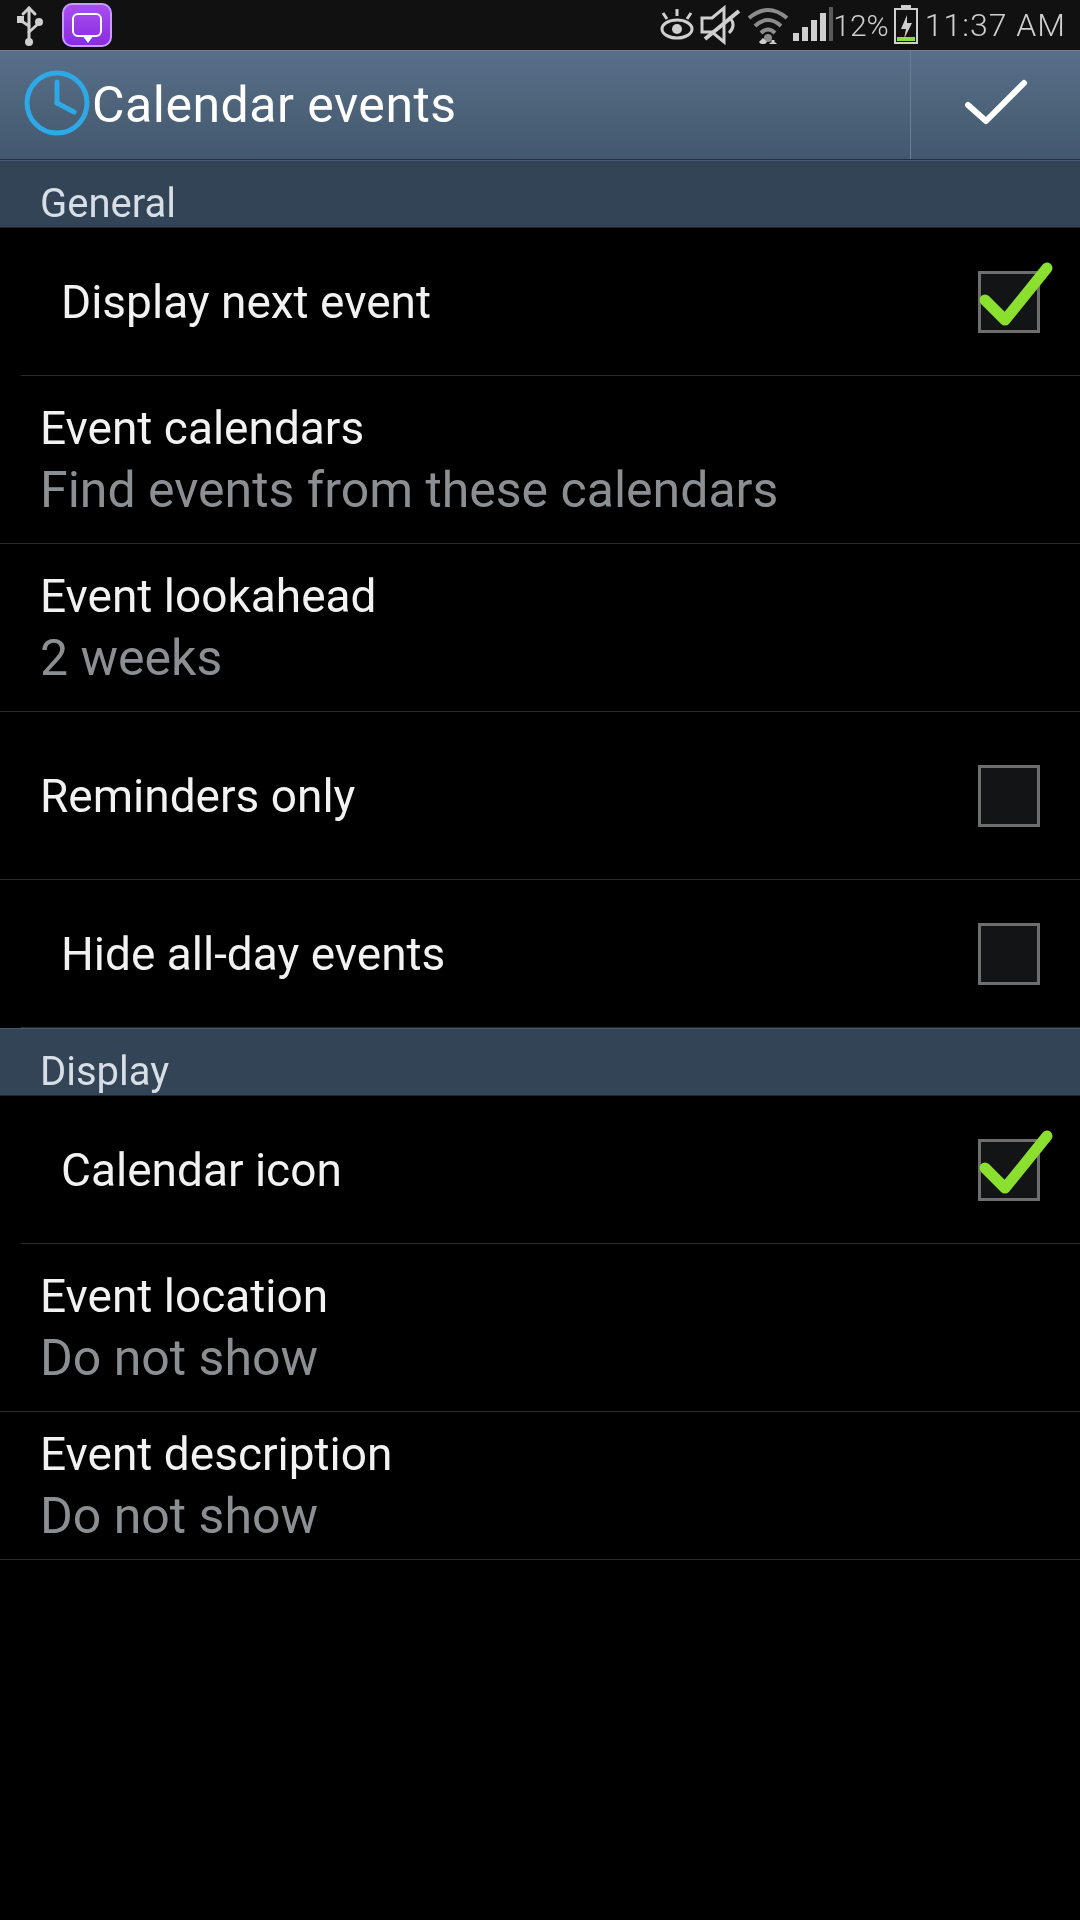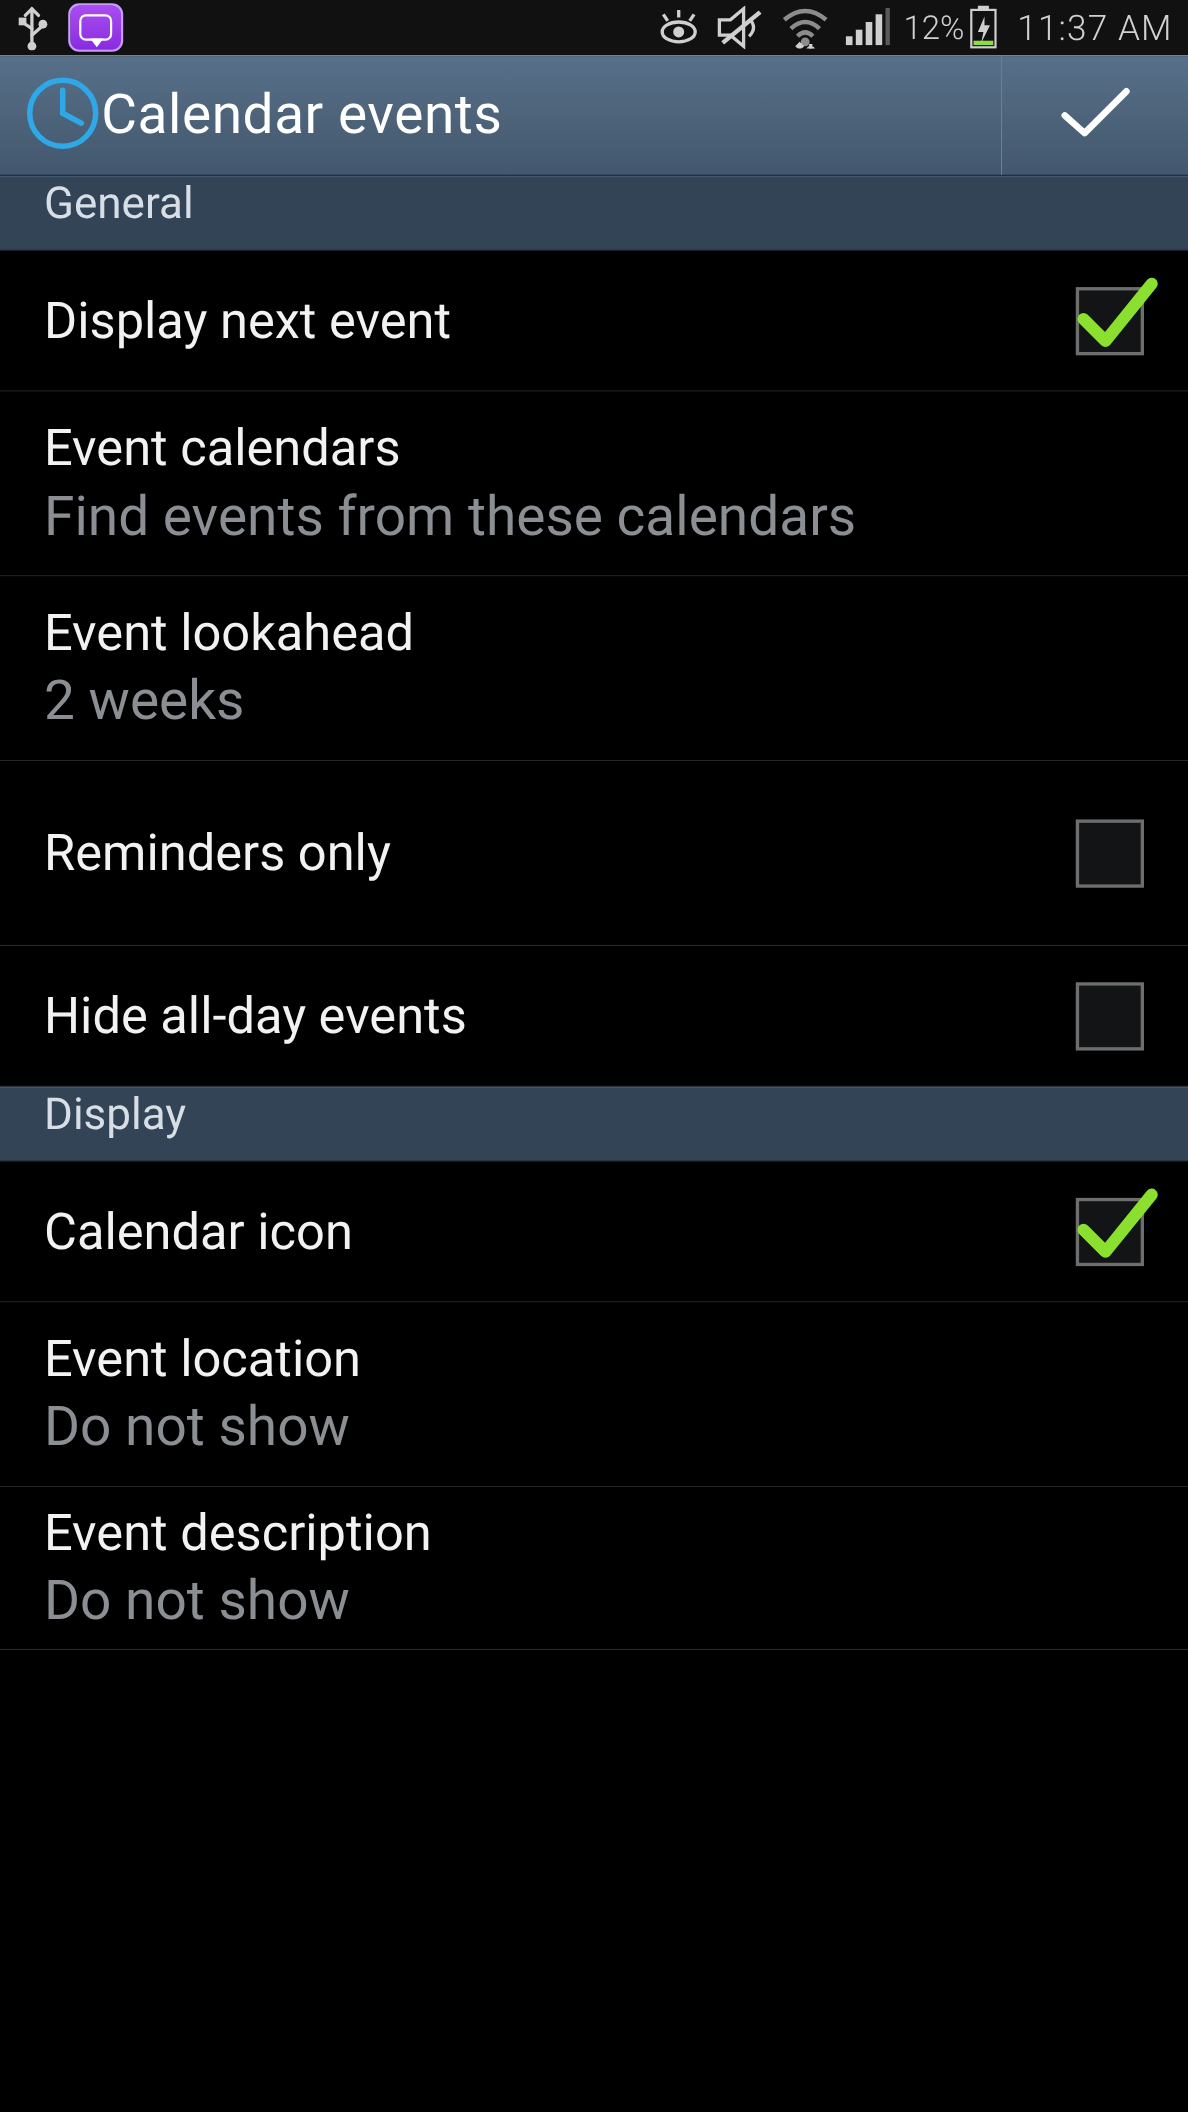--- a/index.html
+++ b/index.html
@@ -1,36 +1,36 @@
 <!DOCTYPE html>
 <html><head>
 <meta charset="utf-8">
 <style>
   * { margin:0; padding:0; box-sizing:border-box; }
   html,body { width:1080px; height:1920px; background:#000; font-family:Roboto,"Helvetica Neue",Arial,sans-serif; overflow:hidden; }
   
   .status-bar{height:50px;background:#111;display:flex;align-items:center;padding:0 14px;color:#cfcfcf;font-size:34px;font-weight:300;}
   .status-left{display:flex;align-items:center;gap:18px;}
-  .status-right{margin-left:auto;display:flex;align-items:center;gap:12px;}
+  .status-right{margin-left:auto;display:flex;align-items:center;gap:0;}
   .sb-icon svg{display:block;}
   .app-badge{width:50px;height:44px;border-radius:10px;background:linear-gradient(180deg,#a84ef0,#8a2be2);border:2px solid #c89bff;display:flex;align-items:center;justify-content:center;}
   .app-badge-inner{width:30px;height:24px;border:2.5px solid #fff;border-radius:6px;position:relative;}
   .app-badge-inner:after{content:"";position:absolute;bottom:-8px;left:8px;width:0;height:0;border-left:6px solid transparent;border-right:6px solid transparent;border-top:8px solid #fff;}
   .batt-wrap{display:flex;align-items:center;gap:4px;}
   .batt-text{font-size:30px;color:#cfcfcf;}
   .clock{font-size:32px;color:#d0d0d0;letter-spacing:1px;margin-left:6px;}
   
   .app-bar{height:110px;background:linear-gradient(180deg,#57708a 0%,#4b6177 60%,#435870 100%);border-top:1px solid #6d8299;border-bottom:1px solid #20303d;display:flex;align-items:center;padding-left:22px;}
   .app-bar-title{color:#fff;font-size:50px;font-weight:400;letter-spacing:0.5px;}
   .confirm-slot{margin-left:auto;width:170px;height:100%;display:flex;align-items:center;justify-content:center;border-left:1px solid #6a7f93;}
   
-  .section-header{height:68px;background:#334457;border-top:1px solid #455a70;border-bottom:1px solid #1c2732;display:flex;align-items:flex-start;padding-left:40px;color:#d7dee6;font-size:40px;}
+  .section-header{height:68px;background:#334457;border-top:1px solid #455a70;border-bottom:1px solid #1c2732;display:flex;align-items:flex-end;padding-left:40px;color:#d7dee6;font-size:40px;}
   
   .row{display:flex;align-items:center;padding:0 40px;border-bottom:1px solid #2a2a2a;background:#000;}
-  .row-tall{height:128px;}
+  .row-tall{height:148px;margin-left:21px;}
   .row-two{height:168px;}
   .row-text{display:flex;flex-direction:column;justify-content:center;gap:6px;flex:1;}
   .row-title{color:#f2f2f2;font-size:46px;font-weight:400;}
   .row-sub{color:#8b8f93;font-size:50px;}
   .chk{width:62px;height:62px;border:3px solid #6e6e6e;background:#121416;position:relative;flex-shrink:0;}
   .chk.checked svg{position:absolute;left:-4px;top:-14px;}
   
   .row-cut{height:148px;}
 </style>
 </head>

